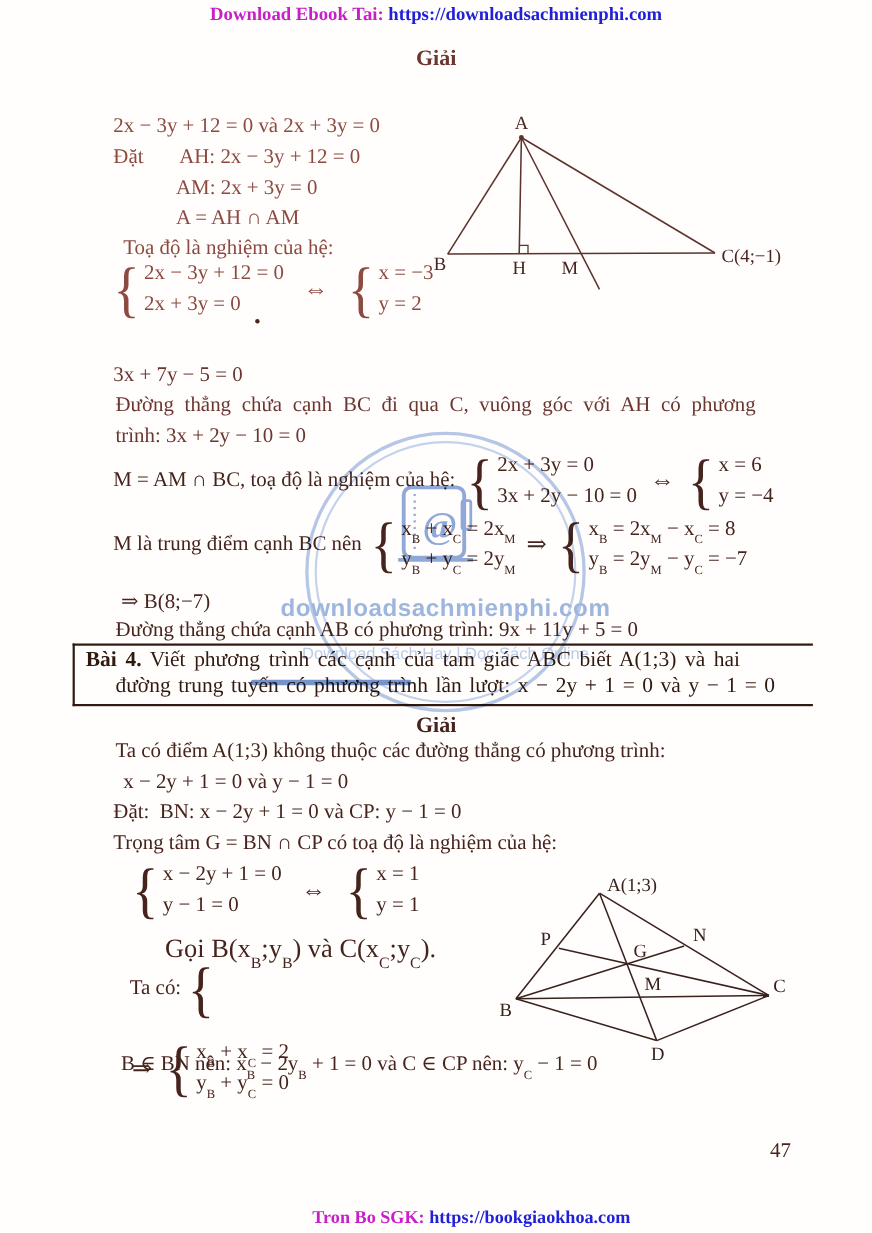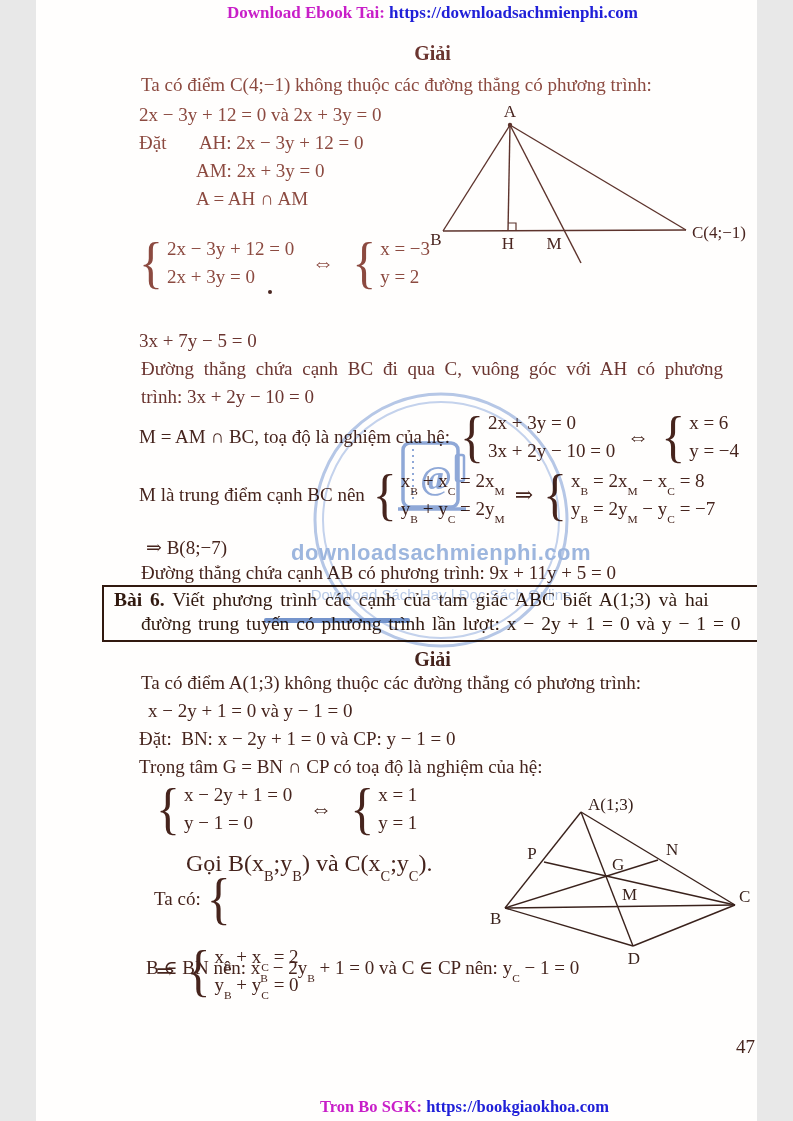--- a/index.html
+++ b/index.html
@@ -1,17 +1,17 @@
 <!DOCTYPE html>
 <html style="--ink_light: #8c4a40; --ink_mid: #6b3530; --ink_dark: #46241d; --box_ink: #31190f; --magenta: #c81ec8; --link_blue: #2020d8; --wm_blue: #8fa9d9; --wm_ring: #b6c8e8; --wm_text: #9db7e0; --wm_faint: #aec3e6; --wm_bar: #7595cd;"><head>
 <meta charset="utf-8">
 <style>
   html,body{margin:0;padding:0;background:#e8e8e8;}
   .page{
-    position:relative;width:721px;height:1121px;background:#fffefd;overflow:hidden;
+    position:relative;width:793px;height:1121px;background:#fffefd;overflow:hidden;
     font-family:"Liberation Serif","DejaVu Serif",serif;
     margin:0 auto;
   }
   .abs{position:absolute;}
   .t{white-space:nowrap;}
   .b{font-weight:bold;}
   .center{width:793px;text-align:center;left:0;}
   .body-txt{font-size:19px;}
   .ink-light{color:var(--ink_light,#8c4a40);}
   .ink-mid{color:var(--ink_mid,#6b3530);}
@@ -41,30 +41,30 @@
 
 <div class="page">
 
   <div class="abs center hdr" style="top:3px;">
     <span class="magenta">Download Ebook Tai:</span>
     <span class="link">https://downloadsachmienphi.com</span>
   </div>
 
   <div class="abs center b ink-mid" style="top:42px;font-size:20px;">Giải</div>
 
-  <div class="abs t body-txt ink-light" style="left:105px;top:74px;">Ta có điểm C(4;−1) không thuộc các đường thẳng có phương trình:</div>
   <div class="abs t body-txt ink-light" style="left:103px;top:104px;">2x − 3y + 12 = 0 và 2x + 3y = 0</div>
 
   <div class="abs t body-txt ink-light" style="left:103px;top:132px;">
     <span>Đặt</span>
     <span style="display:inline-block;width:24px;"></span>
     <span>AH: 2x − 3y + 12 = 0</span>
   </div>
   <div class="abs t body-txt ink-light" style="left:160px;top:160px;">AM: 2x + 3y = 0</div>
   <div class="abs t body-txt ink-light" style="left:160px;top:188px;">A = AH ∩ AM</div>
+  <div class="abs t body-txt ink-light" style="left:112px;top:215px;">Toạ độ là nghiệm của hệ:</div>
 
   <div class="abs row body-txt ink-light" style="left:103px;top:238px;gap:16px;">
     <span class="sys">
       <span class="brace">{</span>
       <span class="col">
         <span class="t">2x − 3y + 12 = 0</span>
         <span class="t">2x + 3y = 0</span>
       </span>
     </span>
     <span class="arrow">⇔</span>
@@ -119,21 +119,21 @@
         <span class="t">y<sub>B</sub> = 2y<sub>M</sub> − y<sub>C</sub> = −7</span>
       </span>
     </span>
   </div>
 
   <div class="abs t body-txt ink-dark" style="left:110px;top:536px;">⇒ B(8;−7)</div>
   <div class="abs t body-txt ink-dark" style="left:105px;top:562px;">Đường thẳng chứa cạnh AB có phương trình: 9x + 11y + 5 = 0</div>
 
   <div class="abs prob-box" style="left:66px;top:585px;width:671px;height:53px;"></div>
   <div class="abs t box-txt" style="left:78px;top:589px;word-spacing:3px;">
-    <span class="b">Bài 6.</span>
+    <span class="b">Bài 4.</span>
     <span>Viết phương trình các cạnh của tam giác ABC biết A(1;3) và hai</span>
   </div>
   <div class="abs t box-txt" style="left:105px;top:613px;word-spacing:2px;">đường trung tuyến có phương trình lần lượt: x − 2y + 1 = 0 và y − 1 = 0</div>
 
   <div class="abs center b ink-dark" style="top:648px;font-size:20px;">Giải</div>
 
   <div class="abs t body-txt ink-dark" style="left:105px;top:672px;">Ta có điểm A(1;3) không thuộc các đường thẳng có phương trình:</div>
   <div class="abs t body-txt ink-dark" style="left:112px;top:700px;">x − 2y + 1 = 0 và y − 1 = 0</div>
   <div class="abs t body-txt ink-dark" style="left:103px;top:728px;white-space:pre;font-family:Liberation Serif, serif;">Đặt:  BN: x − 2y + 1 = 0 và CP: y − 1 = 0</div>
   <div class="abs t body-txt ink-dark" style="left:103px;top:756px;">Trọng tâm G = BN ∩ CP có toạ độ là nghiệm của hệ:</div>

